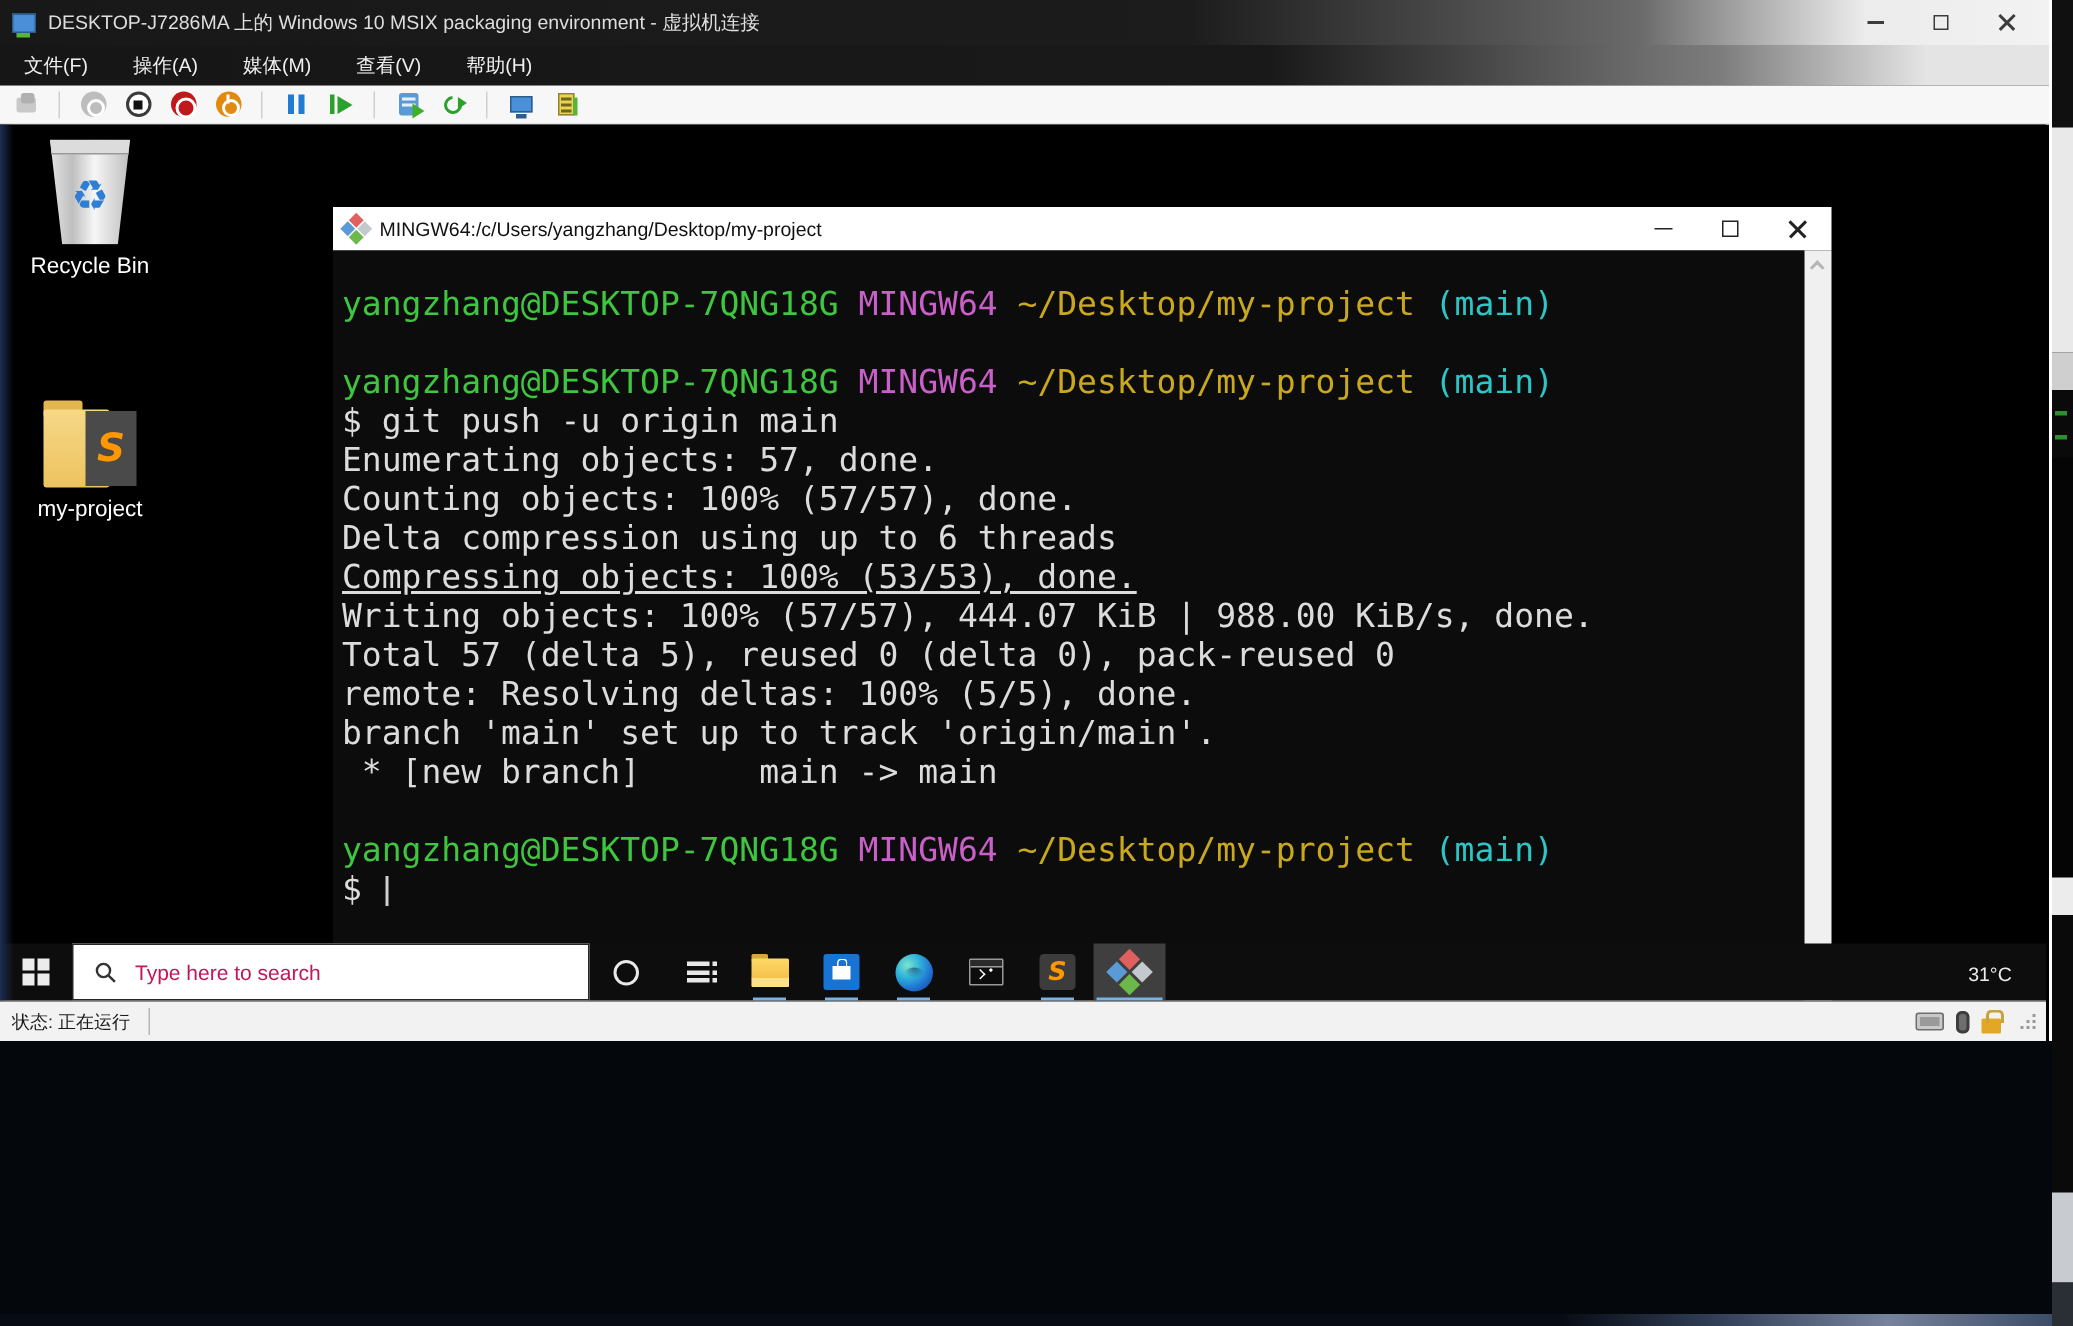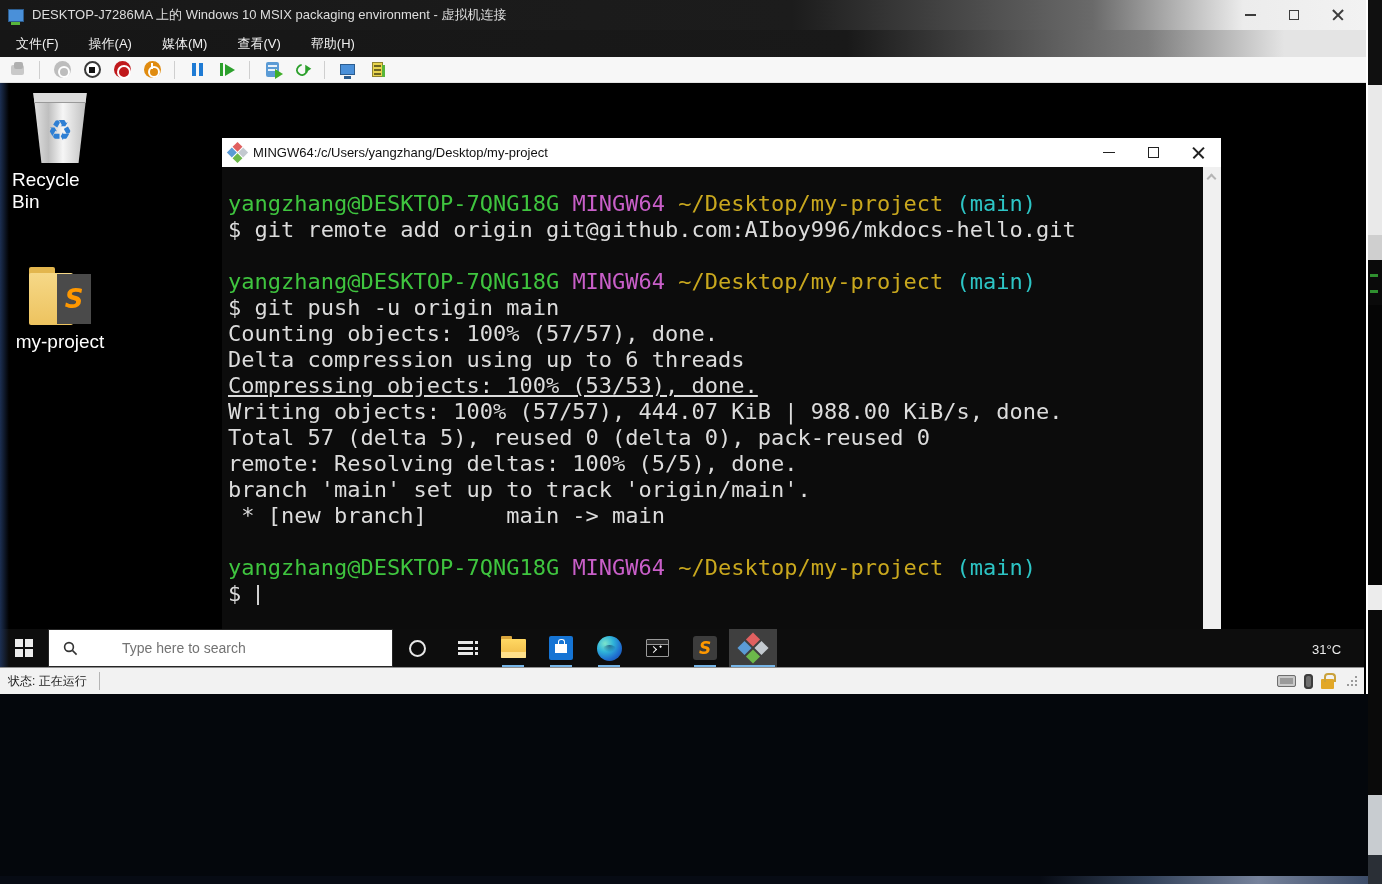--- a/index.html
+++ b/index.html
@@ -64,21 +64,21 @@
   .i-rack::before{ content:""; position:absolute; left:1px; top:2px; right:1px; height:1.5px; background:#6e6620; box-shadow:0 4px 0 #6e6620, 0 8px 0 #6e6620; }
   .i-rack::after{ content:""; position:absolute; right:-3px; top:2px; width:3px; height:12px; background:#58b53a; }
 
   
   .vm-screen { position:absolute; top:83px; left:0; right:2px; bottom:27px; background:#000; overflow:hidden; }
   .vm-screen .edge-glow { position:absolute; left:0; top:0; bottom:0; width:9px;
     background:linear-gradient(to right,#1c2f52,rgba(10,18,35,0)); z-index:30; }
 
   
   .desk-icon { position:absolute; width:96px; display:flex; flex-direction:column; align-items:center; gap:6px; }
-  .desk-icon .lbl { color:#fff; font-size:19px; text-shadow:1px 1px 2px #000; }
+  .desk-icon .lbl { color:#fff; font-size:15px; text-shadow:1px 1px 2px #000; }
   .bin { width:58px; height:70px; background:linear-gradient(to right,#e9e9e9,#bfbfbf 30%,#f6f6f6 55%,#b8b8b8);
     clip-path:polygon(4% 0,96% 0,82% 100%,18% 100%); position:relative; display:flex; align-items:center; justify-content:center; }
   .bin::before { content:""; position:absolute; top:0; left:0; right:0; height:9px; background:#dcdcdc; border-bottom:1px solid #9a9a9a; }
   .bin .recy { color:#2e7fd4; font-size:28px; line-height:1; margin-top:6px; font-family:"DejaVu Sans", sans-serif; }
   .folder-icon { width:62px; height:52px; position:relative; margin-top:10px; }
   .folder-icon .back { position:absolute; left:0; top:-6px; width:26px; height:10px; background:#e3b64e; border-radius:2px 2px 0 0; }
   .folder-icon .body { position:absolute; left:0; top:0; width:44px; height:52px; background:linear-gradient(#f6d887,#edc35f); border-radius:2px; }
   .folder-icon .card { position:absolute; right:0; top:1px; width:34px; height:50px; background:#4a4a4a; display:flex; align-items:center; justify-content:center; }
   .folder-icon .card span { color:#ff9800; font-size:26px; font-weight:bold; font-style:italic; font-family:"DejaVu Sans", sans-serif; }
 
@@ -103,21 +103,21 @@
   .chev { position:absolute; left:5px; width:7px; height:7px; border-left:2px solid #b5b5b5; border-top:2px solid #b5b5b5; }
   .chev.up { top:8px; transform:rotate(45deg); }
   .chev.down { bottom:8px; transform:rotate(225deg); }
 
   
   .vm-taskbar { position:absolute; left:0; right:0; bottom:0; height:38px; background:#0d0d0d; display:flex; align-items:stretch; z-index:20; }
   .tb-btn { width:48px; display:flex; align-items:center; justify-content:center; position:relative; }
   .win-logo { display:grid; grid-template-columns:8px 8px; grid-template-rows:8px 8px; gap:1.5px; }
   .win-logo i { background:#ececec; }
   .search-box { width:345px; background:#fff; border:1px solid #262626; display:flex; align-items:center; gap:12px; padding-left:14px; }
-  .search-box .ph { color:#737373; font-size:14px;margin-left:32px; }
+  .search-box .ph { color:#be185d; font-size:14px; }
   .cortana-circle { width:17px; height:17px; border:2px solid #e8e8e8; border-radius:50%; }
   .taskview { display:flex; flex-direction:column; gap:2.5px; }
   .taskview i { width:15px; height:3px; background:#e8e8e8; position:relative; }
   .taskview i::after { content:""; position:absolute; right:-5px; top:0; width:3px; height:3px; background:#e8e8e8; }
   .tb-app { width:48px; display:flex; align-items:center; justify-content:center; position:relative; }
   .tb-app.running::after { content:""; position:absolute; bottom:0; left:13px; right:13px; height:2px; background:#76b5e8; }
   .tb-app.active { background:#3f3f3f; }
   .tb-app.active::after { left:2px; right:2px; }
   .icon-explorer { width:25px; height:19px; position:relative; }
   .icon-explorer::before { content:""; position:absolute; left:0; top:-3px; width:11px; height:5px; background:#d9a53c; border-radius:1px; }
@@ -284,24 +284,24 @@
             <div class="tcap">
                 <span class="tg-max"></span>
               </div>
             <div class="tcap">
                 <span class="tg-x"></span>
               </div>
           </div>
         </div>
         <div class="term-body" id="term-lines">
             <div class="term-line"><span style="color: rgb(63, 197, 63);">yangzhang@DESKTOP-7QNG18G </span><span style="color: rgb(201, 95, 201);">MINGW64 </span><span style="color: rgb(201, 168, 30);">~/Desktop/my-project </span><span style="color: rgb(45, 197, 197);">(main)</span></div>
-            <div class="term-line"><span style="color: rgb(220, 220, 220);">$ git remote add origin git@github.com:AIboy996/mkdocs-hello.git</span></div>
             <div class="term-line"></div>
             <div class="term-line"><span style="color: rgb(63, 197, 63);">yangzhang@DESKTOP-7QNG18G </span><span style="color: rgb(201, 95, 201);">MINGW64 </span><span style="color: rgb(201, 168, 30);">~/Desktop/my-project </span><span style="color: rgb(45, 197, 197);">(main)</span></div>
             <div class="term-line"><span style="color: rgb(220, 220, 220);">$ git push -u origin main</span></div>
+            <div class="term-line"><span style="color: rgb(220, 220, 220);">Enumerating objects: 57, done.</span></div>
             <div class="term-line"><span style="color: rgb(220, 220, 220);">Counting objects: 100% (57/57), done.</span></div>
             <div class="term-line"><span style="color: rgb(220, 220, 220);">Delta compression using up to 6 threads</span></div>
             <div class="term-line"><span style="color: rgb(220, 220, 220); text-decoration: underline;">Compressing objects: 100% (53/53), done.</span></div>
             <div class="term-line"><span style="color: rgb(220, 220, 220);">Writing objects: 100% (57/57), 444.07 KiB | 988.00 KiB/s, done.</span></div>
             <div class="term-line"><span style="color: rgb(220, 220, 220);">Total 57 (delta 5), reused 0 (delta 0), pack-reused 0</span></div>
             <div class="term-line"><span style="color: rgb(220, 220, 220);">remote: Resolving deltas: 100% (5/5), done.</span></div>
             <div class="term-line"><span style="color: rgb(220, 220, 220);">branch 'main' set up to track 'origin/main'.</span></div>
             <div class="term-line"><span style="color: rgb(220, 220, 220);"> * [new branch]      main -&gt; main</span></div>
             <div class="term-line"></div>
             <div class="term-line"><span style="color: rgb(63, 197, 63);">yangzhang@DESKTOP-7QNG18G </span><span style="color: rgb(201, 95, 201);">MINGW64 </span><span style="color: rgb(201, 168, 30);">~/Desktop/my-project </span><span style="color: rgb(45, 197, 197);">(main)</span></div>

